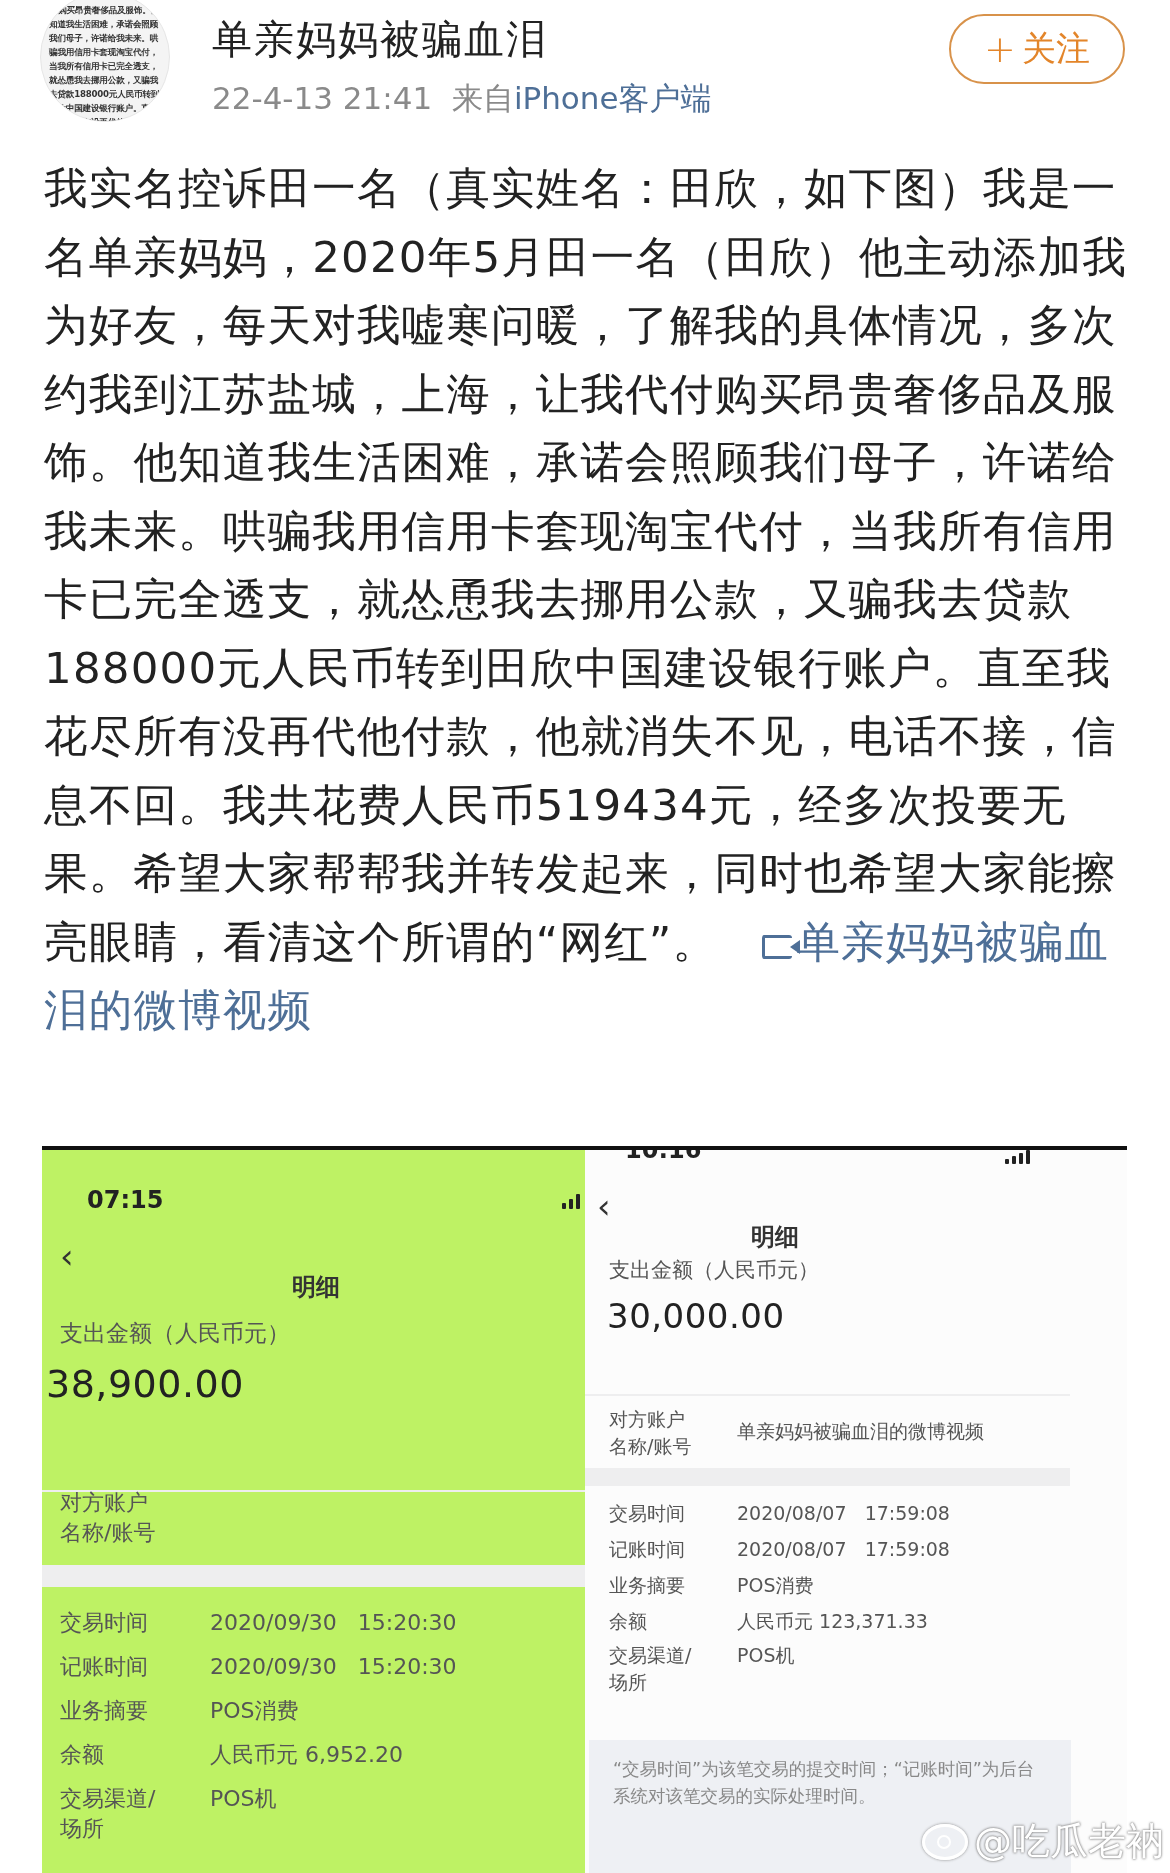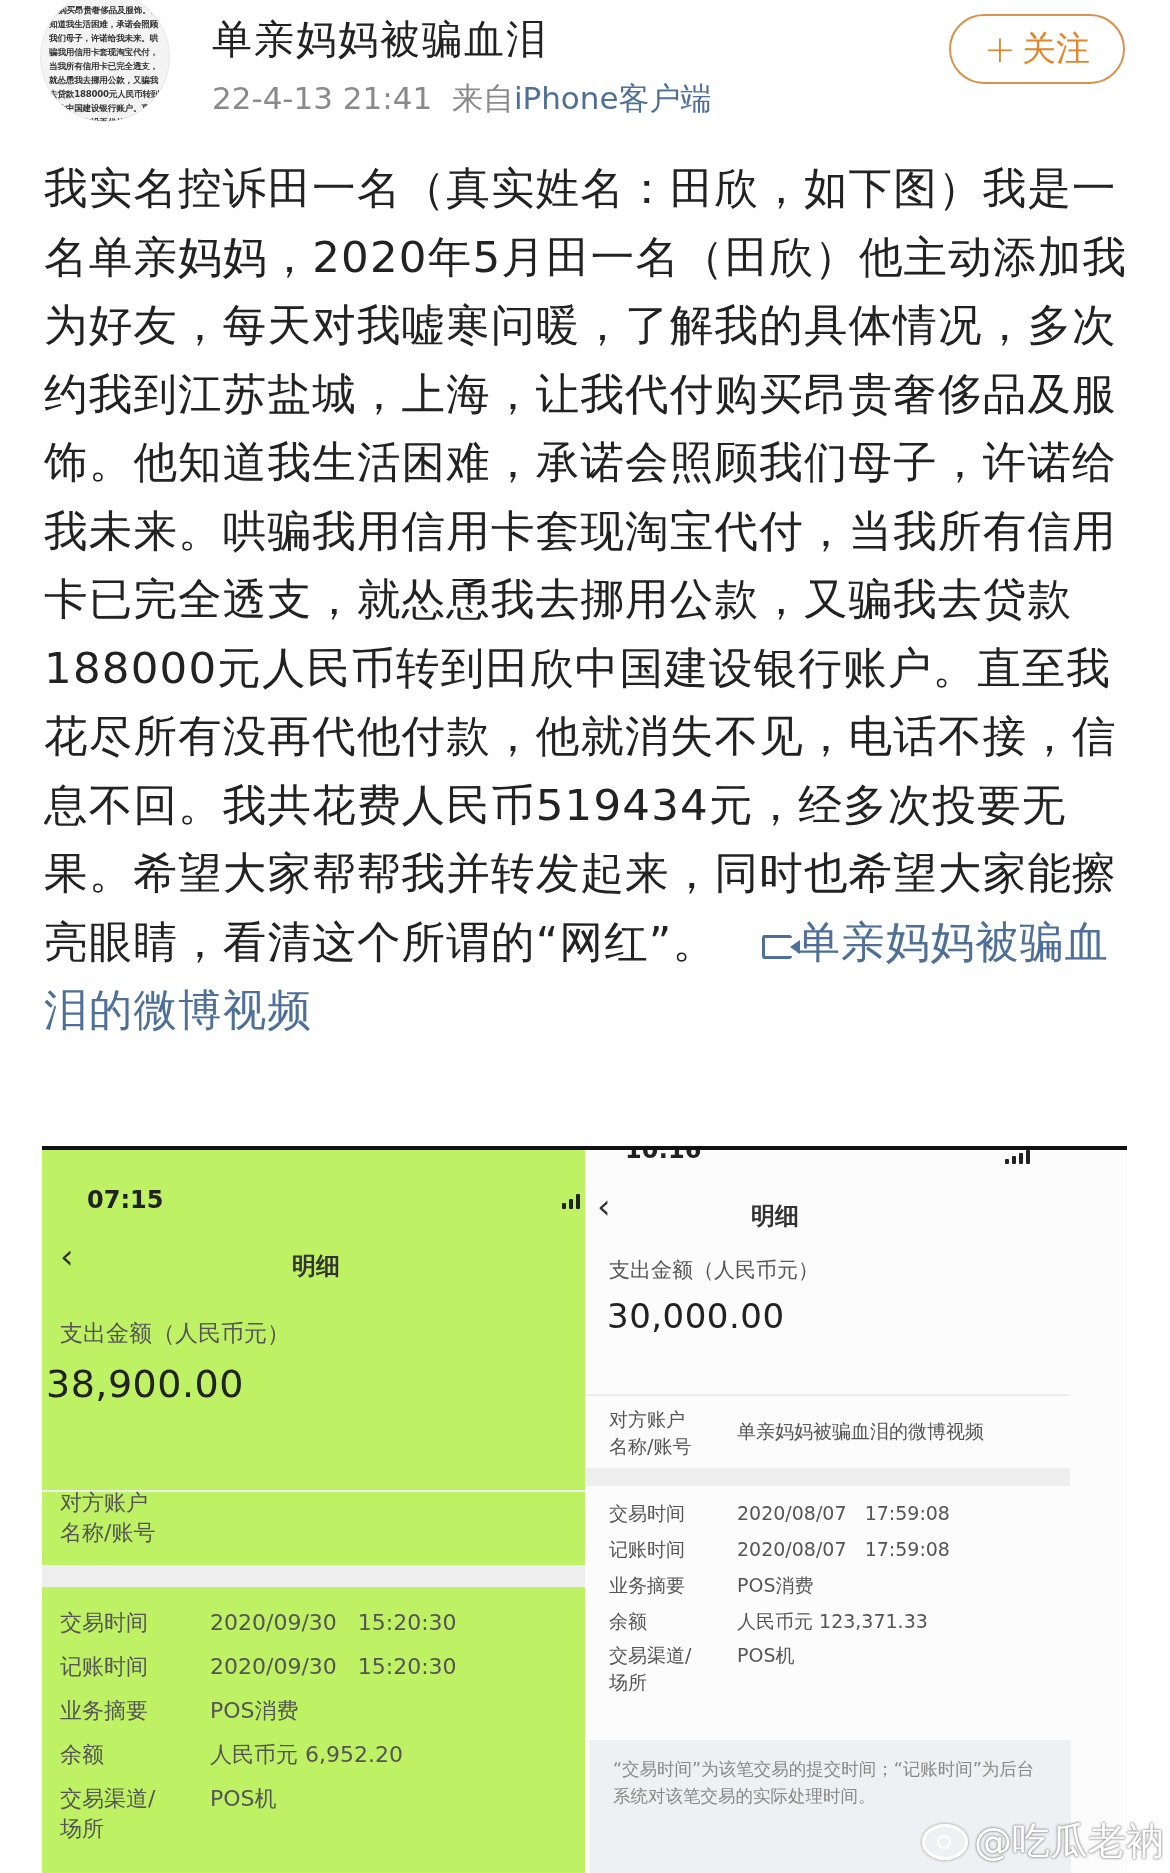--- a/index.html
+++ b/index.html
@@ -17,21 +17,21 @@
   .body-text .vid:after{content:"";position:absolute;right:-8px;top:2px;width:0;height:0;border-top:7px solid transparent;border-bottom:7px solid transparent;border-right:10px solid #4e6f97;}
   .shots{position:absolute;left:42px;top:1146px;width:1085px;height:727px;background:#fff;}
   .shots .topline{position:absolute;left:0;top:0;width:1085px;height:4px;background:#111;}
   .shot{position:absolute;top:4px;height:723px;background:#bef264;overflow:hidden;}
   .shot.left{left:0;width:543px;}
   .shot.right{left:543px;width:542px;background:#fcfcfc;}
   .sb-time{position:absolute;font-weight:bold;font-size:24px;color:#222;}
   .signal{position:absolute;display:flex;align-items:flex-end;gap:3px;}
   .signal i{display:block;width:4px;background:#222;border-radius:1px;}
   .nav-back{position:absolute;font-size:34px;color:#333;}
-  .nav-title{position:absolute;font-size:24px;font-weight:bold;color:#333;}
+  .nav-title{position:absolute;font-size:24px;font-weight:bold;color:#333;margin-top:21px;}
   .amt-label{position:absolute;font-size:23px;color:#555;}
   .amt{position:absolute;font-size:38px;color:#222;letter-spacing:0.5px;}
   .sep{position:absolute;background:#eeeeef;}
   .row{position:absolute;font-size:22px;color:#555;line-height:30px;}
   .row .k{position:absolute;left:0;top:0;width:150px;}
   .row .v{position:absolute;top:0;white-space:nowrap;}
   .note{position:absolute;background:#eef0f4;color:#888;font-size:17.5px;line-height:27px;padding:16px 24px;box-sizing:border-box;}
   .watermark{position:absolute;right:6px;bottom:6px;display:flex;align-items:center;color:#fff;font-size:38px;text-shadow:0 0 3px #999,0 0 2px #666;}
   .wb-logo{width:40px;height:30px;border:3px solid #fff;border-radius:50%;margin-right:6px;box-shadow:0 0 3px #888;position:relative;}
   .wb-logo:after{content:"";position:absolute;left:12px;top:8px;width:10px;height:10px;border:2px solid #fff;border-radius:50%;}

